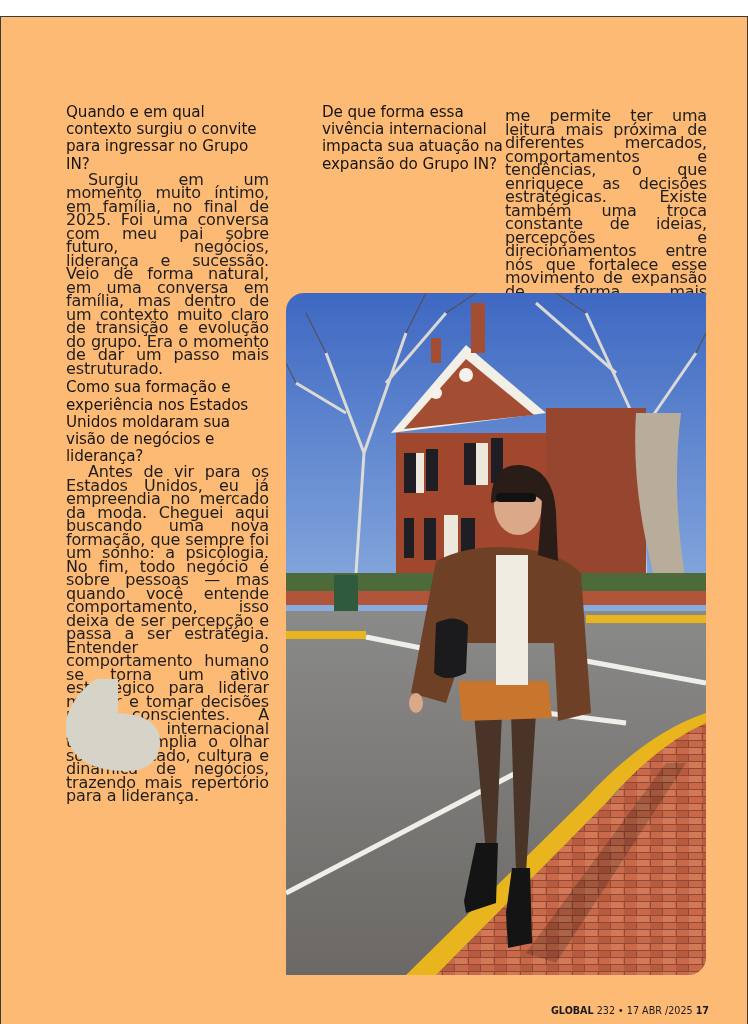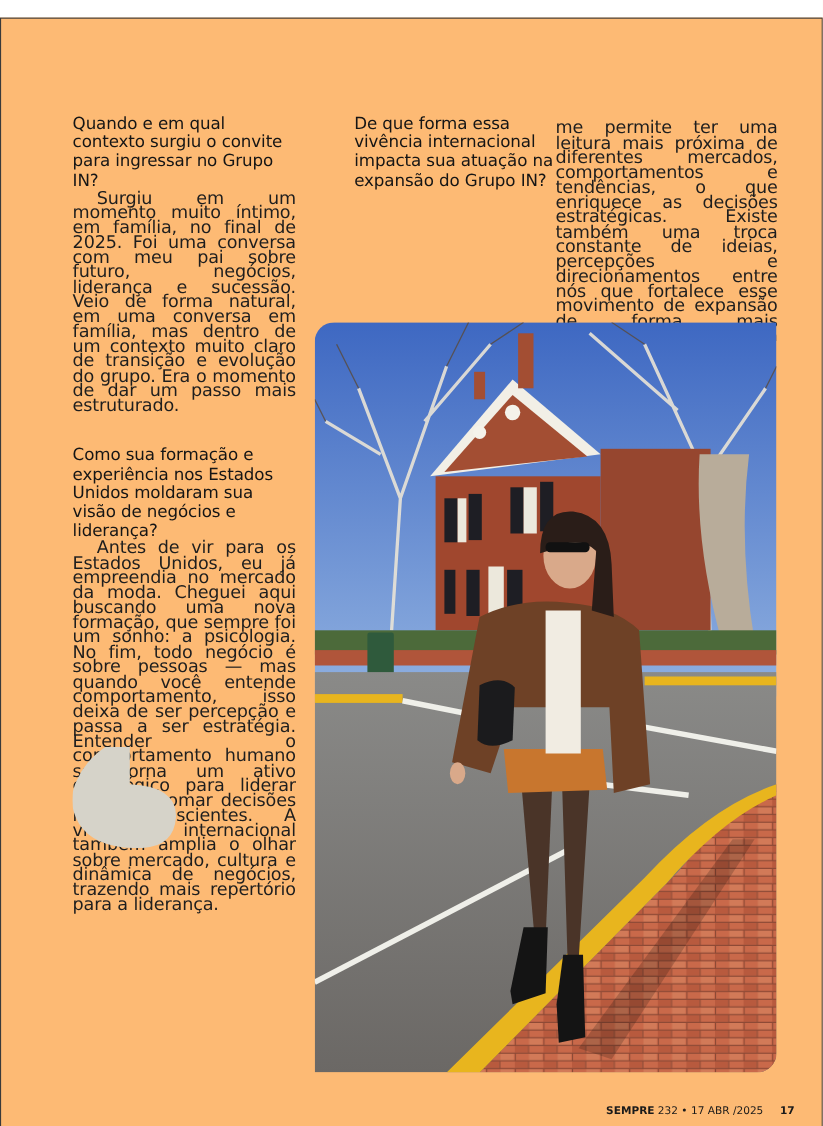--- a/index.html
+++ b/index.html
@@ -5,27 +5,27 @@
   html, body { margin: 0; padding: 0; background: #ffffff; }
   body { width: 748px; height: 1024px; position: relative; overflow: hidden; font-family: "DejaVu Sans", sans-serif; }
   .page { position: absolute; left: 0; top: 16px; width: 746px; height: 1022px; border: 1px solid #3a3a3a; background: #fdba74; }
   .col { position: absolute; color: #1a1a1a; }
   .col1 { left: 65px; top: 87px; width: 203px; }
   .col2 { left: 285px; top: 87px; width: 202px; margin-left: 36px; }
   .col3 { left: 504px; top: 92px; width: 202px; }
   h2 { font-family: "DejaVu Sans", sans-serif; font-weight: normal; font-size: 15.2px; line-height: 17.2px; margin: 0; color: #151515; letter-spacing: -0.1px; }
   p { margin: 0; font-size: 16px; line-height: 13.5px; text-align: justify; color: #1e1e1e; letter-spacing: -0.15px; }
   p.indent { text-indent: 22px; }
-  .q2 { margin-top: 30px; }
+  .q2 { margin-top: 4px; }
   .photo { position: absolute; left: 285px; top: 276px; width: 420px; height: 682px; border-radius: 18px 0 18px 0; overflow: hidden; }
   .quote-mark { position: absolute; left: 65px; top: 662px; width: 95px; height: 92px; }
   .pullquote { position: absolute; left: 94px; top: 714px; width: 180px; font-size: 15.2px; line-height: 20.5px; color: #6e6e6e; letter-spacing: 0.1px; text-transform: uppercase; }
   .footer { position: absolute; left: 550px; top: 988px; font-size: 9.6px; color: #1a1a1a; white-space: nowrap; }
   .footer .brand { font-weight: bold; }
-  .footer .pnum { font-weight: bold; margin-left: 12px; }
+  .footer .pnum { font-weight: bold; margin-left: 0; }
 </style>
 </head>
 <body>
 
 <div class="page">
 
   <div class="col col1">
     <h2>Quando e em qual contexto surgiu o convite para ingressar no Grupo IN?</h2>
     <p class="indent">Surgiu em um momento muito íntimo, em família, no final de 2025. Foi uma conversa com meu pai sobre futuro, negócios, liderança e sucessão. Veio de forma natural, em uma conversa em família, mas dentro de um contexto muito claro de transição e evolução do grupo. Era o momento de dar um passo mais estruturado.</p>
     <h2 class="q2">Como sua formação e experiência nos Estados Unidos moldaram sua visão de negócios e liderança?</h2>
@@ -139,20 +139,20 @@
         <rect x="210" y="200" width="40" height="9" rx="4" fill="#111"></rect>
 
         <ellipse cx="130" cy="410" rx="7" ry="10" fill="#d9a98a"></ellipse>
       </g>
 
       <path d="M240 660 L380 470 L400 470 L270 670 Z" fill="#000" opacity="0.18"></path>
     </svg>
   </div>
 
   <div class="footer">
-    <span class="brand">SEMPRE</span>
+    <span class="brand">GLOBAL</span>
     <span>232</span>
     <span>•</span>
     <span>17 ABR /2025</span>
     <span class="pnum">17</span>
   </div>
 
 </div>
 
 </body></html>

